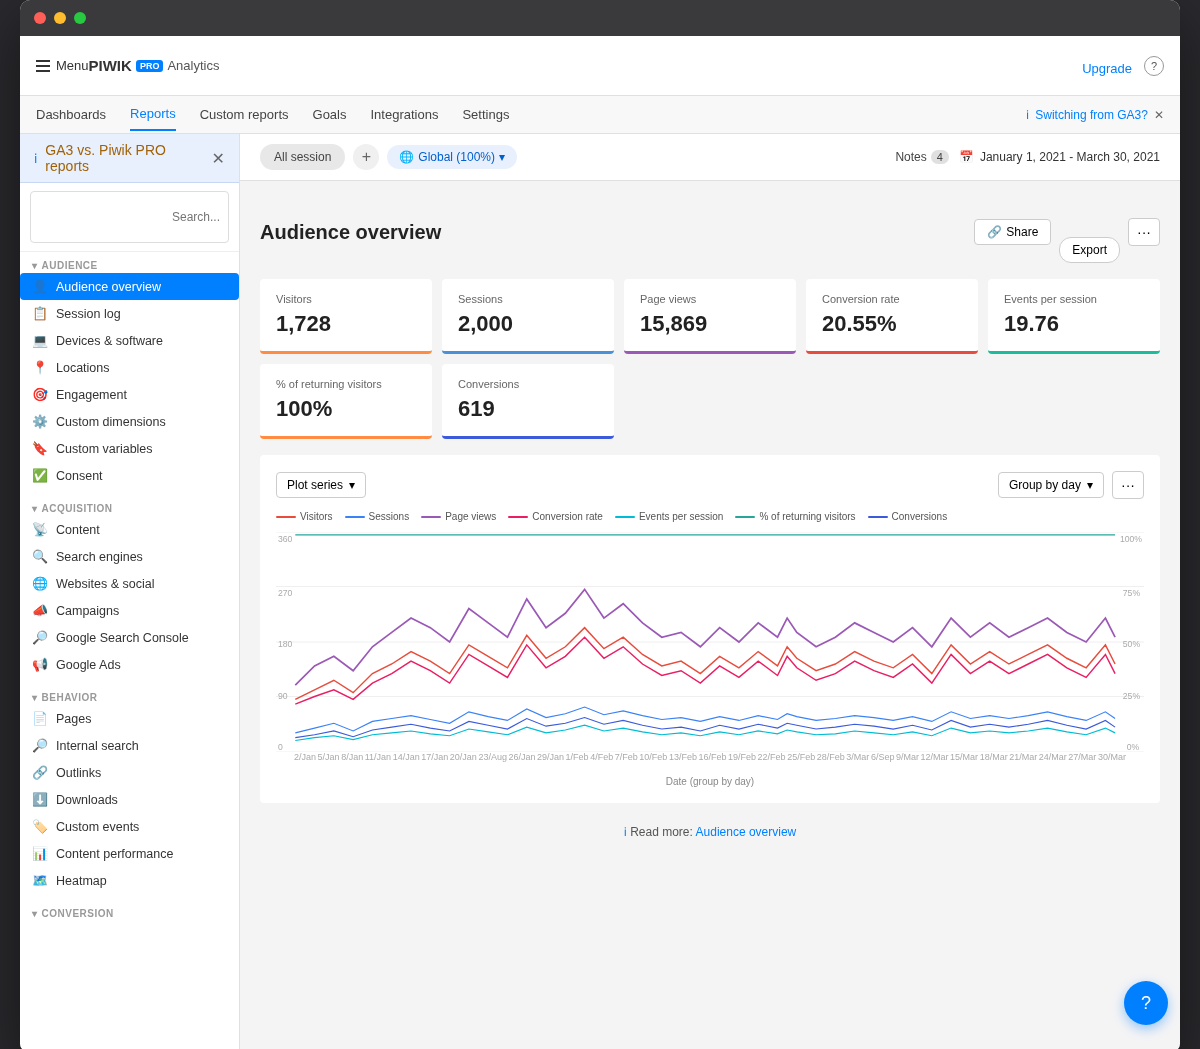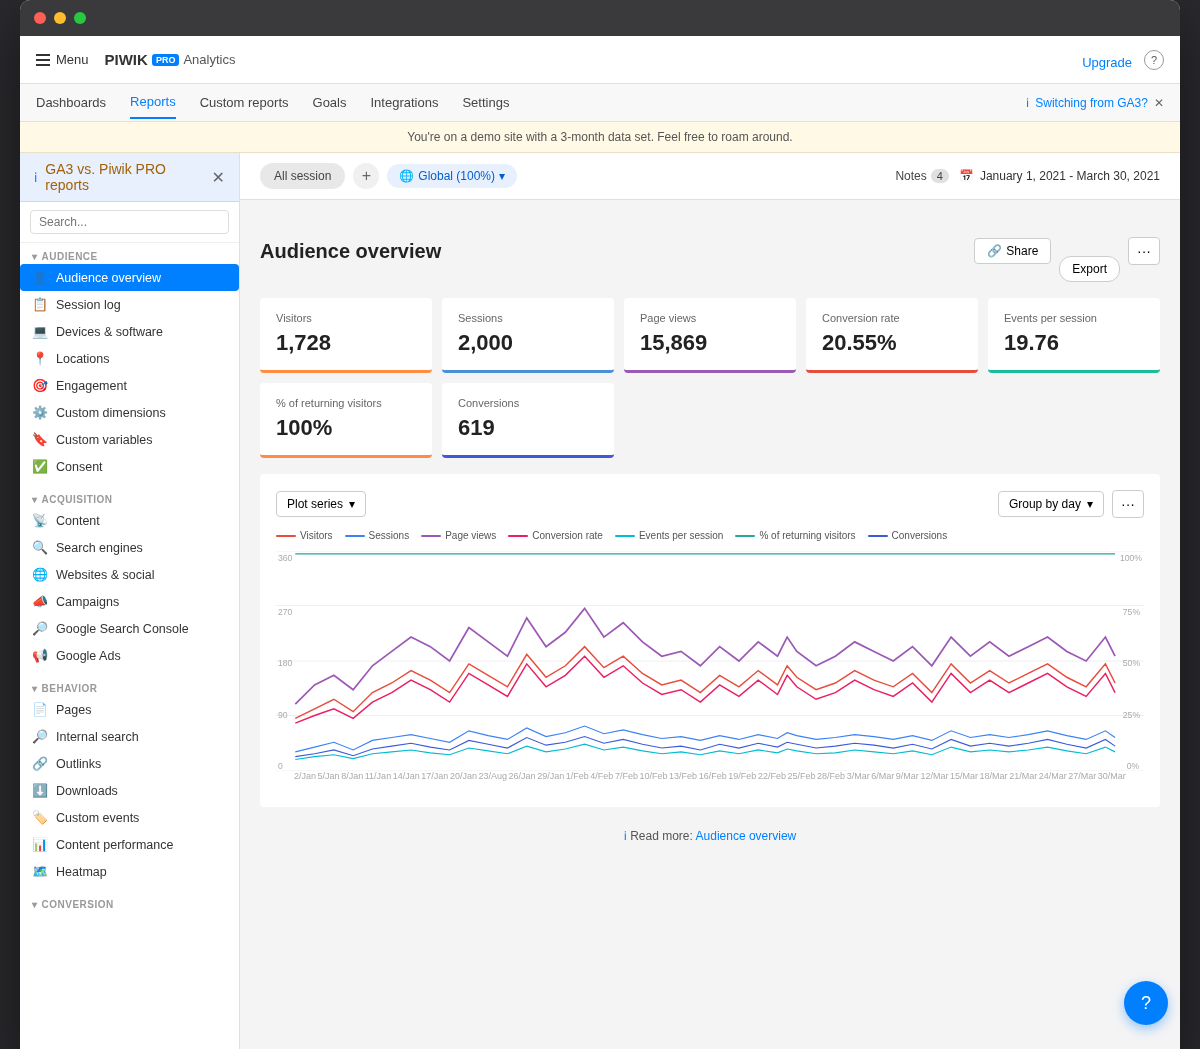--- a/index.html
+++ b/index.html
@@ -3,38 +3,38 @@
   <meta charset="utf-8">
   <style>
     * { box-sizing: border-box; margin: 0; padding: 0; }
     body { font-family: -apple-system, BlinkMacSystemFont, 'Segoe UI', sans-serif; background: #2a2a2e; display: flex; justify-content: center; align-items: center; min-height: 100vh; }
     .window { width: 1160px; background: #f4f4f5; border-radius: 10px; overflow: hidden; box-shadow: 0 20px 60px rgba(0,0,0,0.5); }
     .titlebar { background: #3a3a3c; height: 36px; display: flex; align-items: center; padding: 0 14px; gap: 8px; }
     .titlebar-btn { width: 12px; height: 12px; border-radius: 50%; }
     .btn-red { background: #ff5f57; }
     .btn-yellow { background: #febc2e; }
     .btn-green { background: #28c840; }
-    .topbar { background: #fff; height: 48px; display: flex; align-items: center; padding: 18px 16px; border-bottom: 1px solid #e0e0e0; gap: 16px; }
+    .topbar { background: #fff; height: 60px; display: flex; align-items: center; padding: 18px 16px; border-bottom: 1px solid #e0e0e0; }
     .menu-icon { display: flex; align-items: center; gap: 6px; cursor: pointer; font-size: 13px; color: #333; }
     .hamburger { display: flex; flex-direction: column; gap: 3px; }
     .hamburger span { display: block; width: 14px; height: 2px; background: #333; }
     .logo { font-size: 15px; font-weight: 700; color: #333; display: flex; align-items: center; gap: 4px; }
     .logo-pro { background: #0080ff; color: #fff; font-size: 9px; padding: 1px 4px; border-radius: 3px; font-weight: 600; }
     .logo-analytics { font-size: 13px; color: #555; font-weight: 400; }
     .topbar-right { margin-left: auto; display: flex; align-items: flex-end; gap: 12px; }
     .upgrade-link { color: #0080ff; font-size: 13px; cursor: pointer; }
     .help-icon { width: 20px; height: 20px; border-radius: 50%; border: 1.5px solid #999; display: flex; align-items: center; justify-content: center; font-size: 11px; color: #555; cursor: pointer; }
     .nav-bar { background: #f8f8f8; height: 38px; display: flex; align-items: center; padding: 0 16px; border-bottom: 1px solid #e0e0e0; gap: 24px; }
     .nav-item { font-size: 13px; color: #444; cursor: pointer; padding: 8px 0; }
     .nav-item.active { color: #0080ff; border-bottom: 2px solid #0080ff; }
     .banner { background: #fff9e6; text-align: center; padding: 8px; font-size: 12px; color: #555; border-bottom: 1px solid #e8e0c8; }
     .main-layout { display: flex; height: calc(100vh - 130px); min-height: 870px; }
     .sidebar { width: 220px; background: #fff; border-right: 1px solid #e0e0e0; overflow-y: auto; flex-shrink: 0; }
     .sidebar-search { padding: 8px 10px; border-bottom: 1px solid #eee; }
-    .sidebar-search input { width: 100%; border: 1px solid #ddd; border-radius: 4px; padding: 4px 8px; font-size: 12px; outline: none; }
+    .sidebar-search input { width: 100%; border: 1px solid #ddd; border-radius: 4px; padding: 18px 8px; font-size: 12px; outline: none; text-align: right; }
     .sidebar-section { padding: 8px 12px 2px; }
     .sidebar-section-label { font-size: 10px; font-weight: 600; color: #999; text-transform: uppercase; letter-spacing: 0.5px; display: flex; align-items: center; gap: 4px; cursor: pointer; }
     .sidebar-item { display: flex; align-items: center; gap: 8px; padding: 6px 12px; font-size: 12.5px; color: #333; cursor: pointer; }
     .sidebar-item.active { background: #0080ff; color: #fff; border-radius: 4px; }
     .sidebar-item .icon { font-size: 13px; width: 16px; text-align: center; }
     .content { flex: 1; overflow-y: auto; background: #f4f4f5; padding: 0; }
     .content-header { background: #fff; padding: 10px 20px; display: flex; align-items: center; justify-content: space-between; border-bottom: 1px solid #e0e0e0; }
     .tabs-row { display: flex; align-items: center; gap: 8px; }
     .tab { padding: 6px 14px; background: #f0f0f0; border-radius: 20px; font-size: 12px; color: #444; cursor: pointer; }
     .tab.active { background: #e8e8e8; }
@@ -118,23 +118,20 @@
     <span class="nav-item">Goals</span>
     <span class="nav-item">Integrations</span>
     <span class="nav-item">Settings</span>
     <div style="margin-left:auto; display:flex; align-items:center; gap:6px; font-size:12px; color:#0080ff;">
       <span style="color:#0080ff;">ℹ</span>
       <span>Switching from GA3?</span>
       <span style="cursor:pointer; color:#666;">✕</span>
     </div>
   </div>
 
-  <div class="banner">
-    <span>You're on a demo site with a 3-month data set. Feel free to roam around.</span>
-  </div>
 
   <div class="main-layout">
 
     <div class="sidebar">
 
       <div class="ga3-bar">
         <span class="info-icon">ℹ</span>
         <a href="#" style="color:#a16207; text-decoration:none; font-size:14px;">GA3 vs. Piwik PRO reports</a>
         <span class="ga3-close">✕</span>
       </div>
@@ -429,31 +426,32 @@
                 <span>4/Feb</span>
                 <span>7/Feb</span>
                 <span>10/Feb</span>
                 <span>13/Feb</span>
                 <span>16/Feb</span>
                 <span>19/Feb</span>
                 <span>22/Feb</span>
                 <span>25/Feb</span>
                 <span>28/Feb</span>
                 <span>3/Mar</span>
-                <span>6/Mar</span>
+                <span>6/Sep</span>
                 <span>9/Mar</span>
                 <span>12/Mar</span>
                 <span>15/Mar</span>
                 <span>18/Mar</span>
                 <span>21/Mar</span>
                 <span>24/Mar</span>
                 <span>27/Mar</span>
                 <span>30/Mar</span>
             </div>
           </div>
+          <div class="chart-x-label">Date (group by day)</div>
         </div>
 
         <div class="read-more">
           <span style="color:#0080ff;">ℹ</span>
           <span>Read more:</span>
           <a href="#">Audience overview</a>
         </div>
       </div>
     </div>
   </div>

